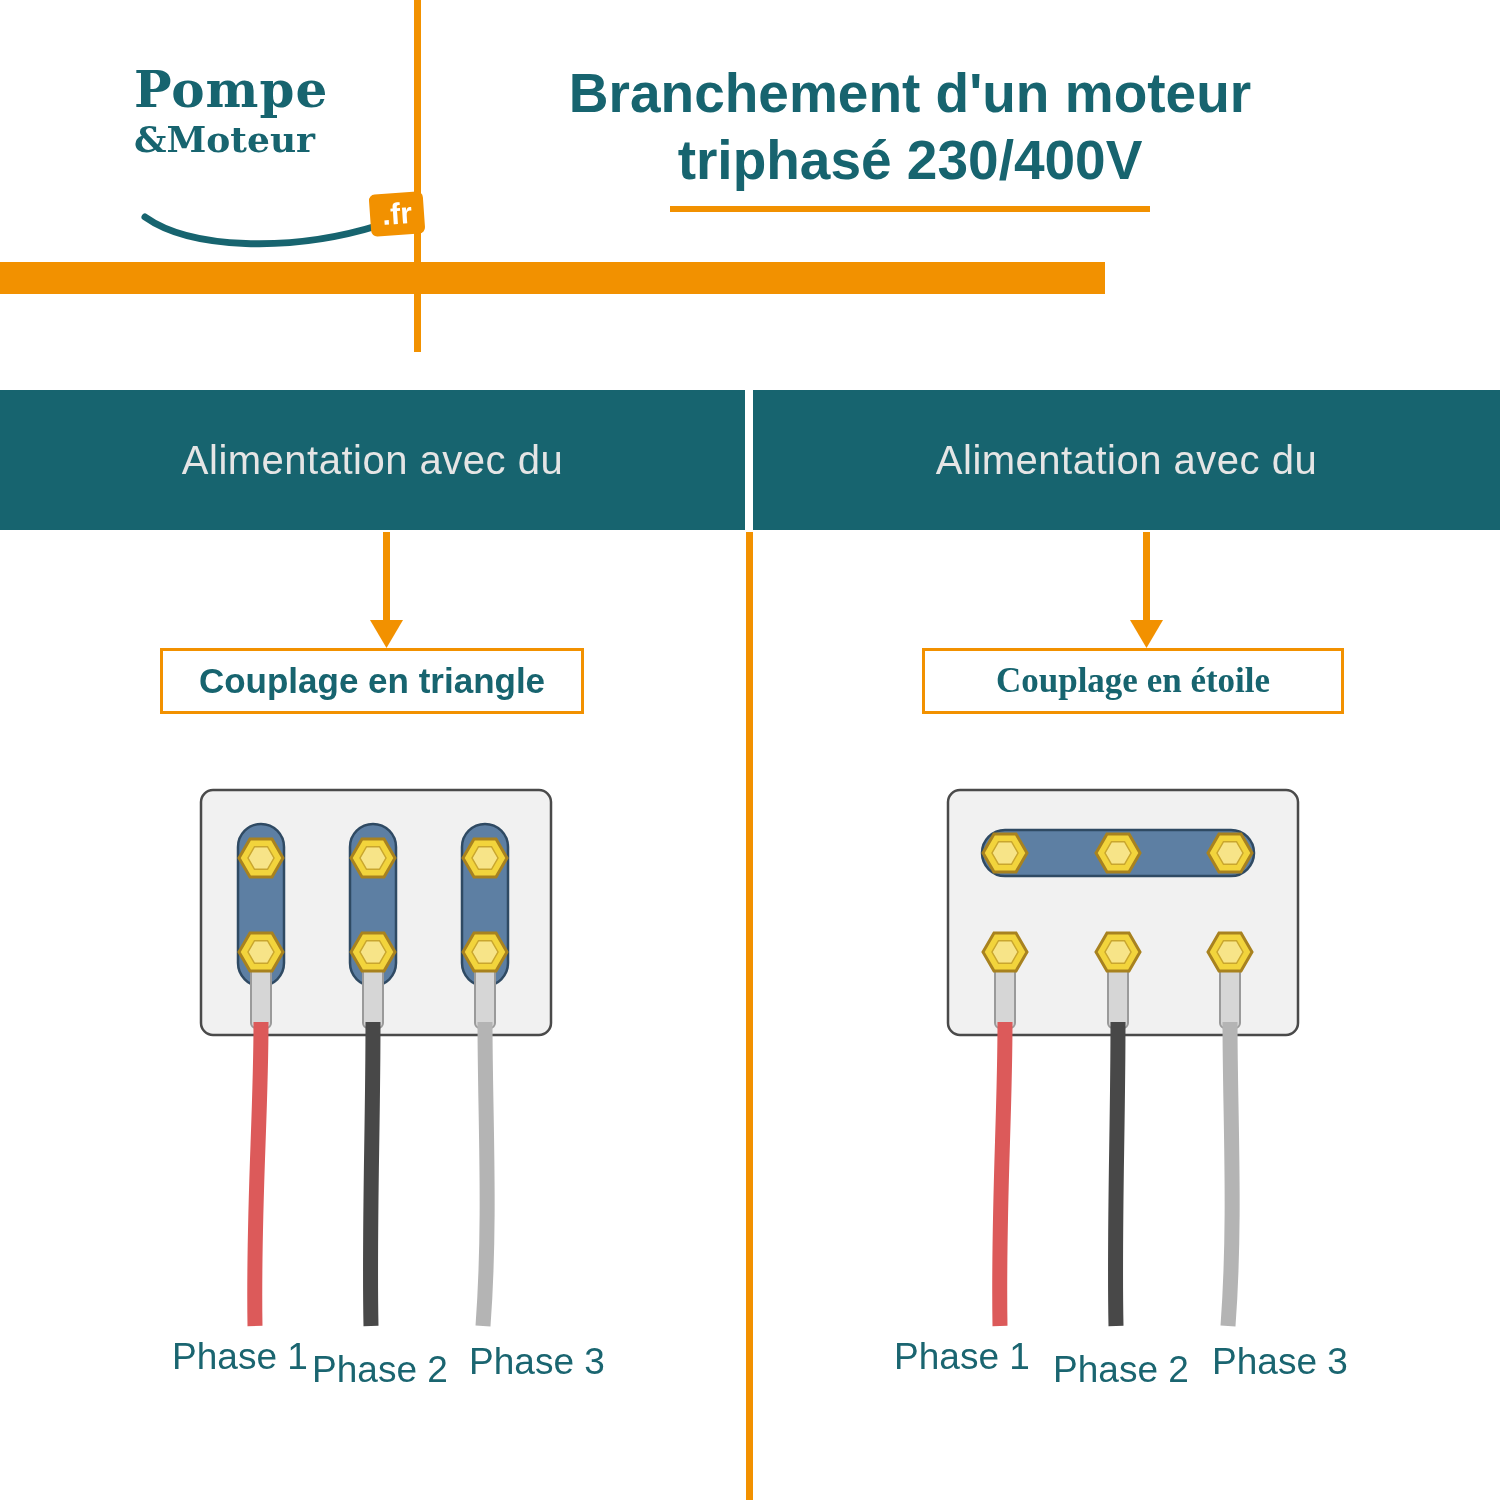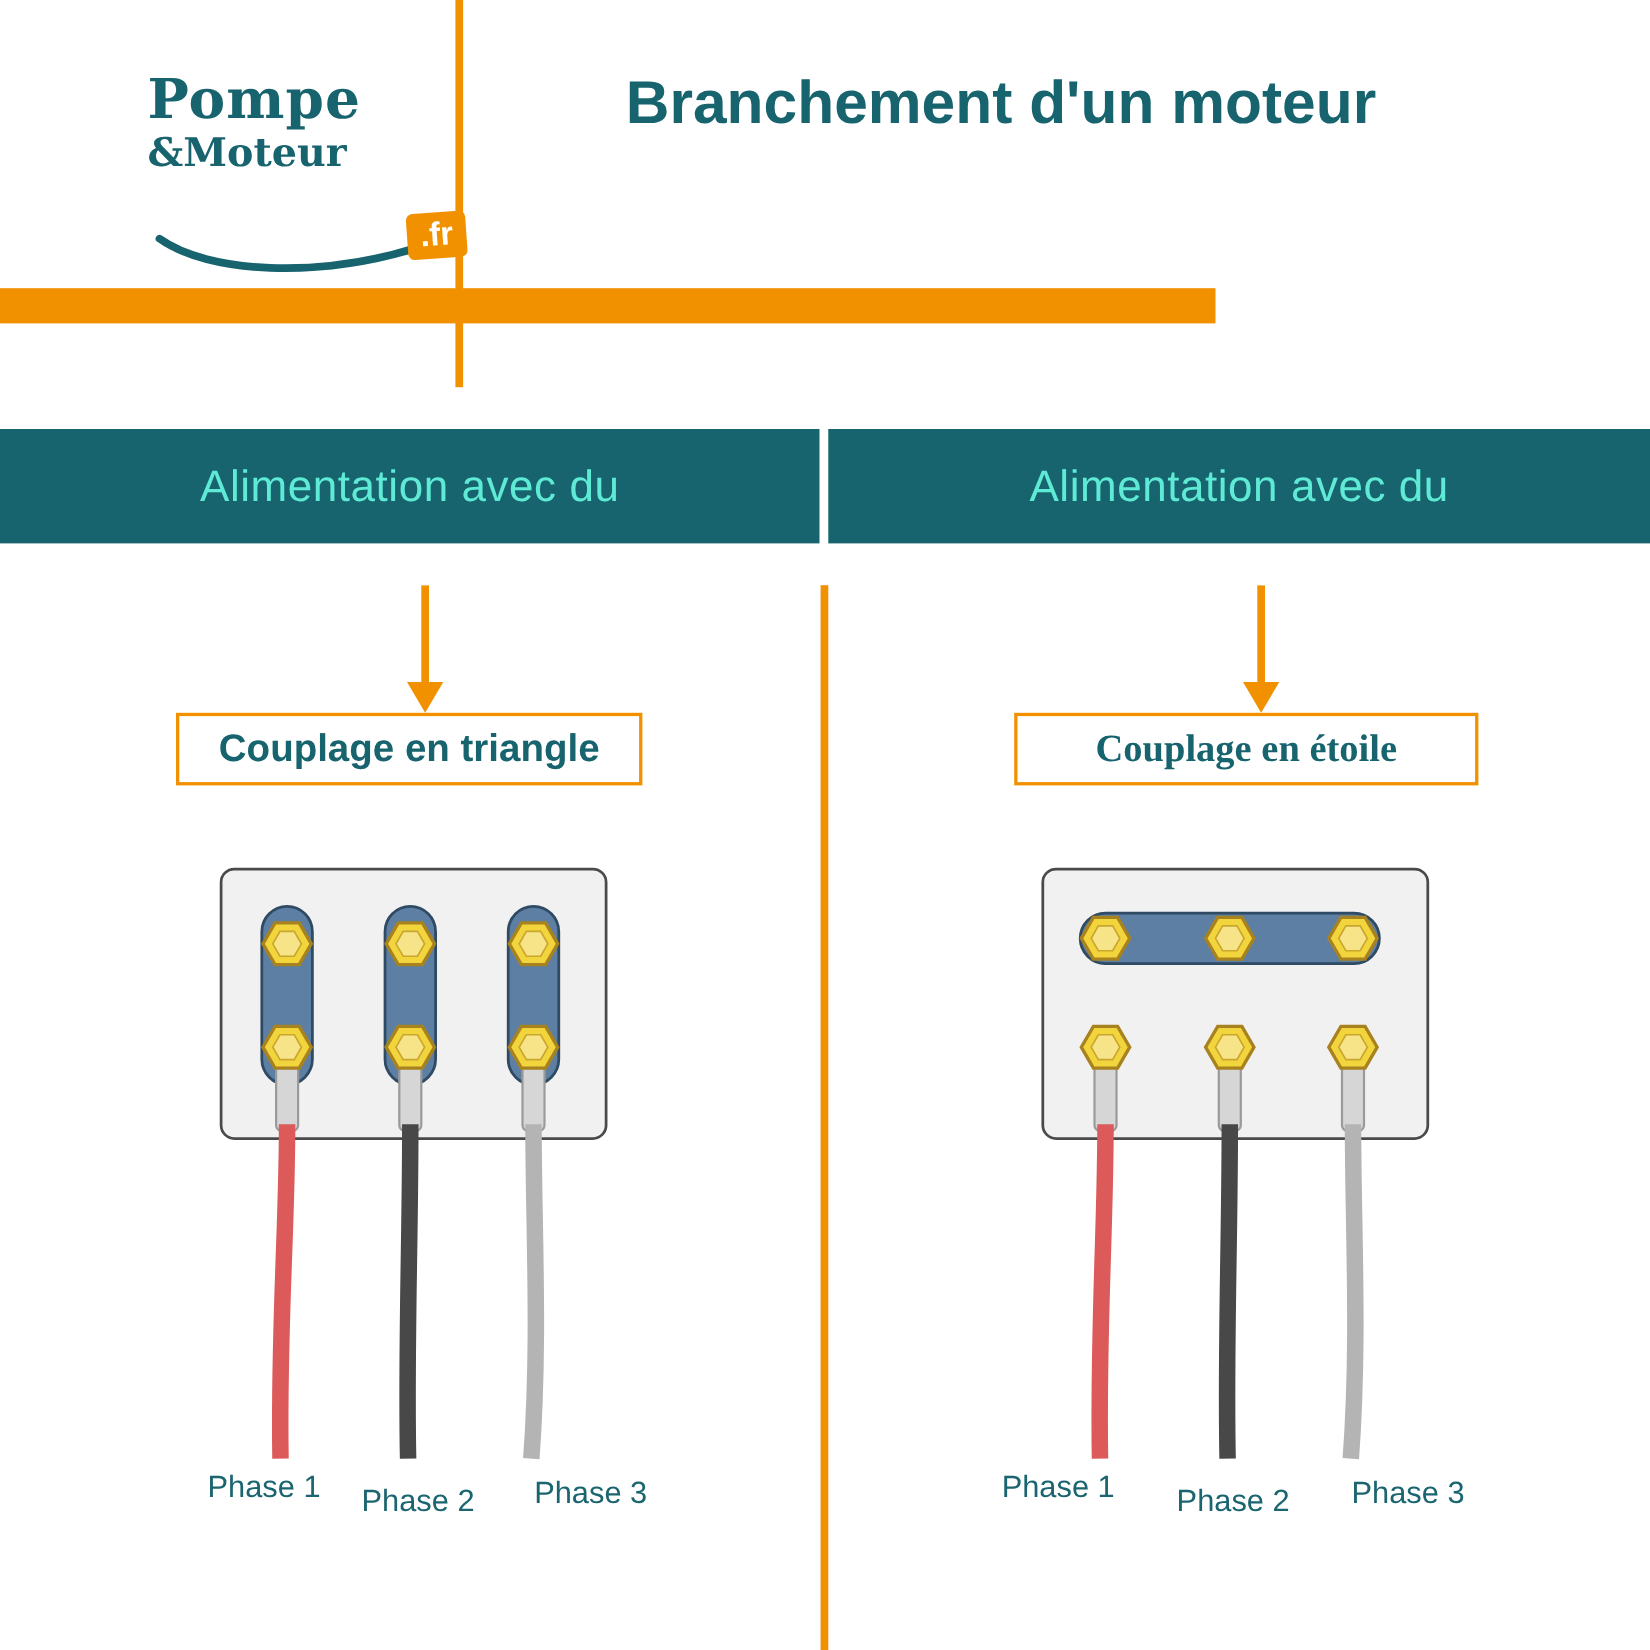--- a/index.html
+++ b/index.html
@@ -22,21 +22,21 @@
 
   
   .title{position:absolute;left:520px;top:60px;width:780px;text-align:center;
          color:#17646F;font-weight:700;font-size:55px;line-height:1.22;}
   .title .underlined{display:inline-block;border-bottom:6px solid #F29100;padding:0 8px 12px 8px;}
 
   
   .h-bar{position:absolute;left:0;top:262px;width:1105px;height:32px;background:#F29100;}
 
   
-  .header-band{position:absolute;top:390px;height:104px;background:#17646F;color:#5eead4;
+  .header-band{position:absolute;top:390px;height:140px;background:#17646F;color:#e5e5e5;
                display:flex;flex-direction:row;justify-content:center;align-items:center;gap:8px;}
   .header-left{left:0;width:745px;}
   .header-right{left:753px;width:747px;}
   .header-line1{font-size:40px;font-weight:400;letter-spacing:0.5px;}
   .header-line2{font-size:41px;font-weight:700;letter-spacing:0.5px;}
 
   
   .v-divider{position:absolute;left:746px;top:532px;width:7px;height:968px;background:#F29100;}
 
   
@@ -51,21 +51,21 @@
   .coupling-left{left:160px;width:418px;}
   .coupling-right{left:922px;width:416px;font-family:Liberation Serif, serif;}
 
   
   .diagram{position:absolute;top:778px;}
   .diagram-left{left:193px;}
   .diagram-right{left:940px;}
 
   
   .phase-label{position:absolute;width:170px;text-align:center;color:#1A6570;
-               font-size:28px;font-weight:500;}
+               font-size:37px;font-weight:500;}
   .pl1{left:155px;top:1336px;}
   .pl2{left:295px;top:1349px;}
   .pl3{left:452px;top:1341px;}
   .pr1{left:877px;top:1336px;}
   .pr2{left:1036px;top:1349px;}
   .pr3{left:1195px;top:1341px;}
 </style>
 </head>
 <body>
 
@@ -75,20 +75,21 @@
   <div class="logo-word1">Pompe</div>
   <div class="logo-word2">&amp;Moteur</div>
   <svg class="logo-swoosh" width="250" height="40" viewBox="0 0 250 40">
     <path d="M 5 6 C 50 38, 150 42, 240 14" fill="none" stroke="#17646F" stroke-width="7" stroke-linecap="round"></path>
   </svg>
   <span class="logo-fr">.fr</span>
 </div>
 
 <div class="title">
   <div>Branchement d'un moteur</div>
+  <div><span class="underlined">triphasé 230/400V</span></div>
 </div>
 
 <div class="h-bar"></div>
 
 <div class="header-band header-left">
   <div class="header-line1">Alimentation avec du</div>
 </div>
 <div class="header-band header-right">
   <div class="header-line1">Alimentation avec du</div>
 </div>

